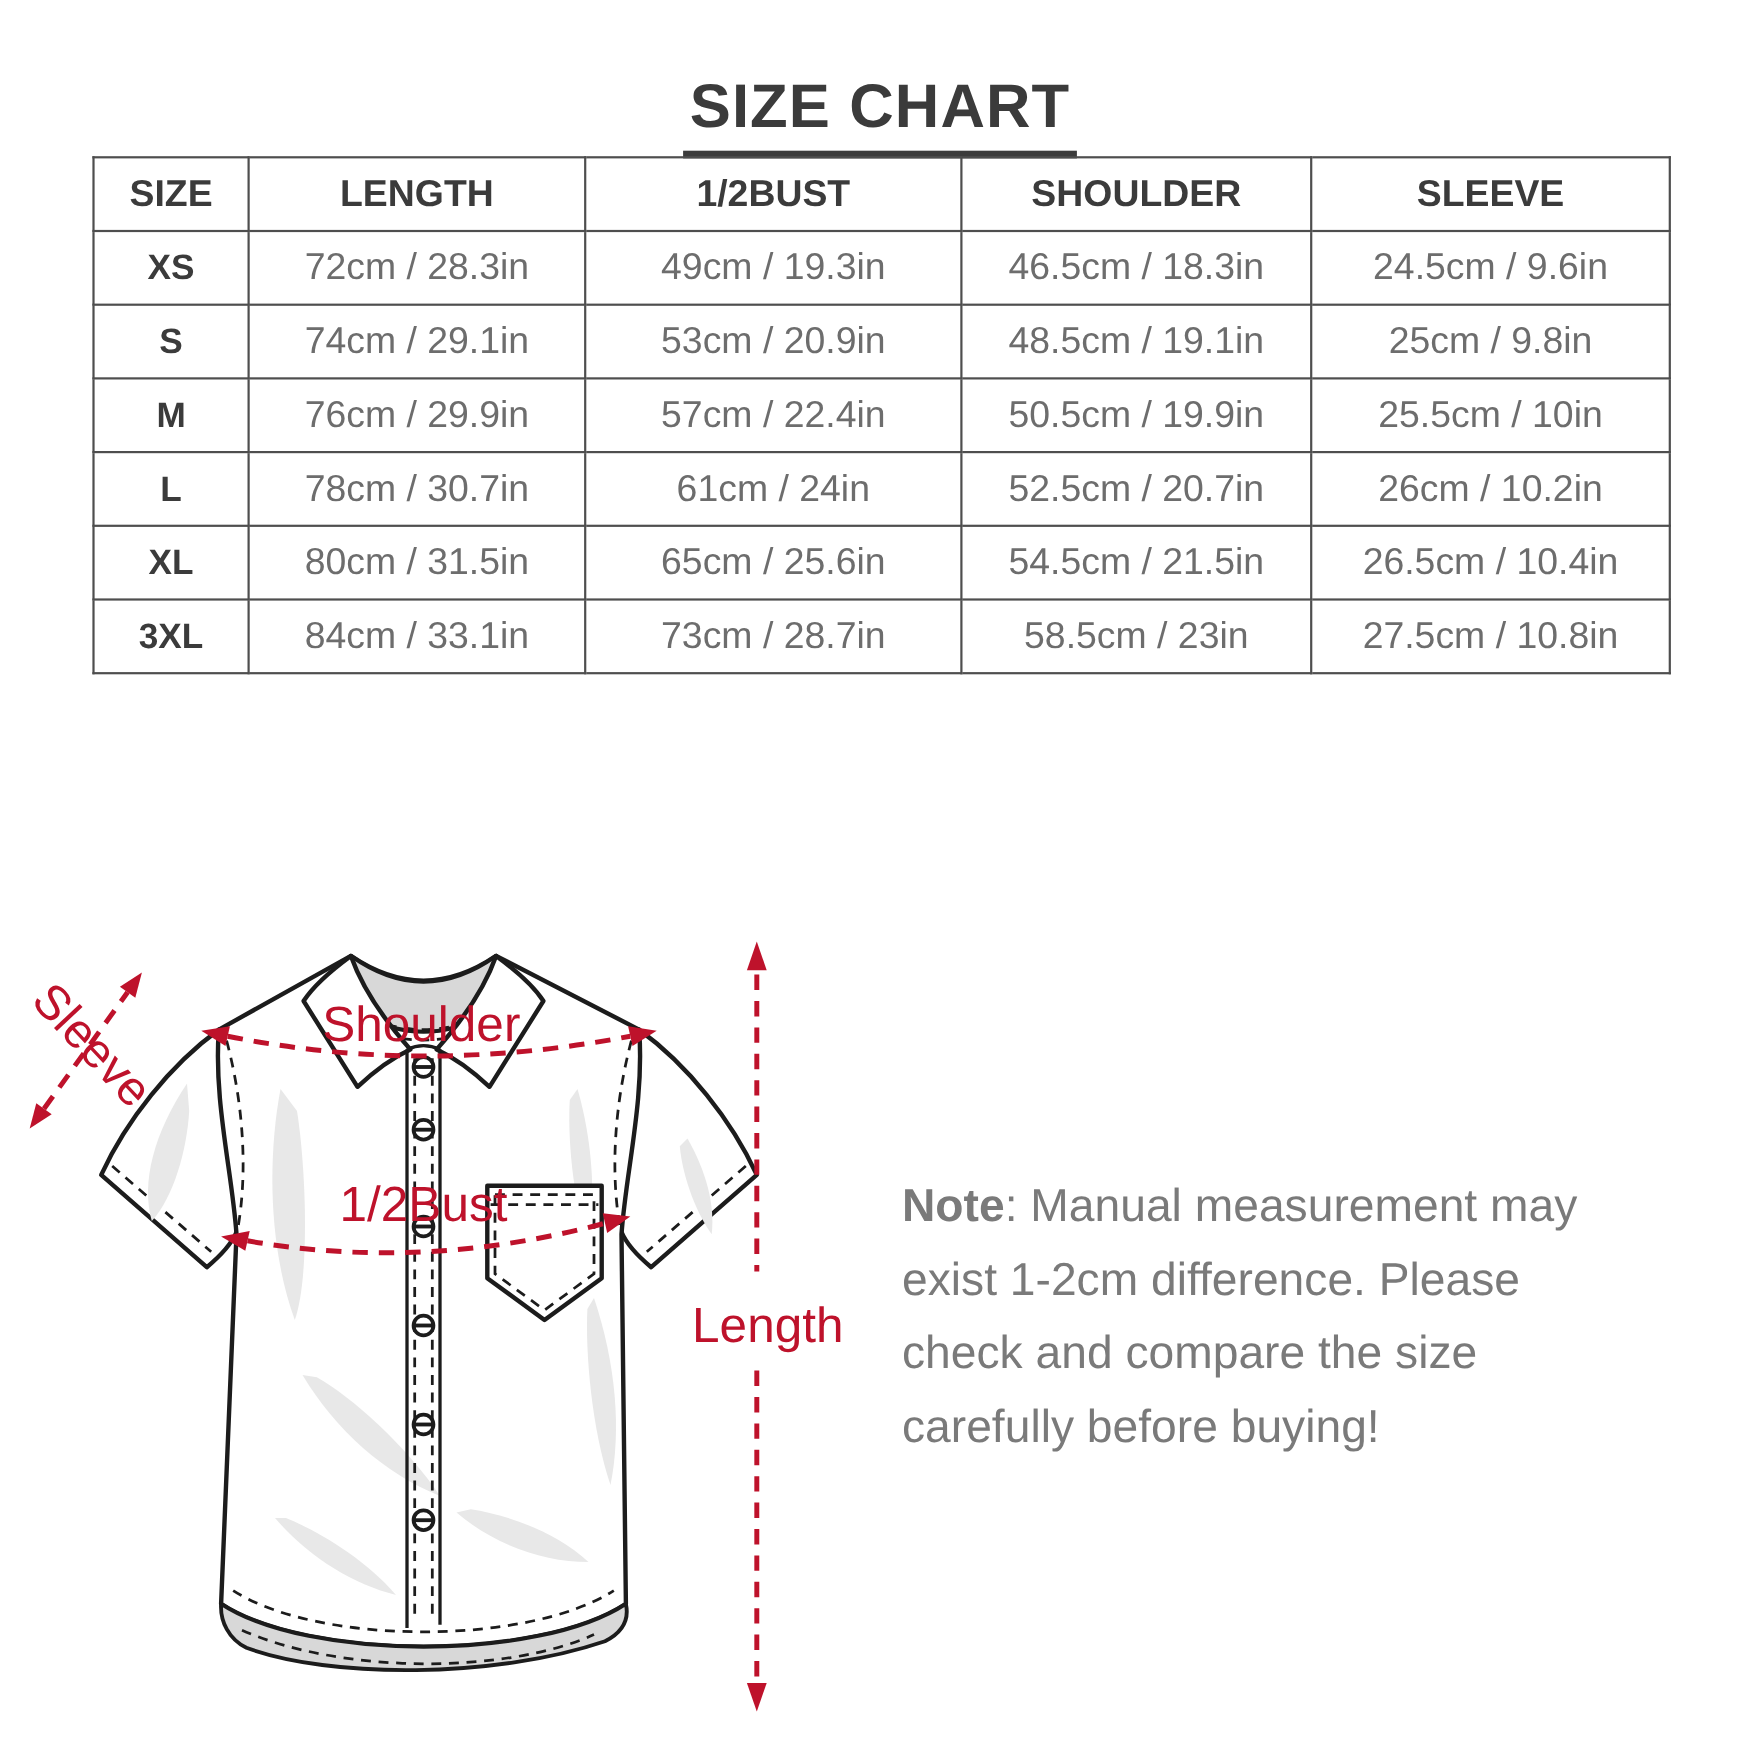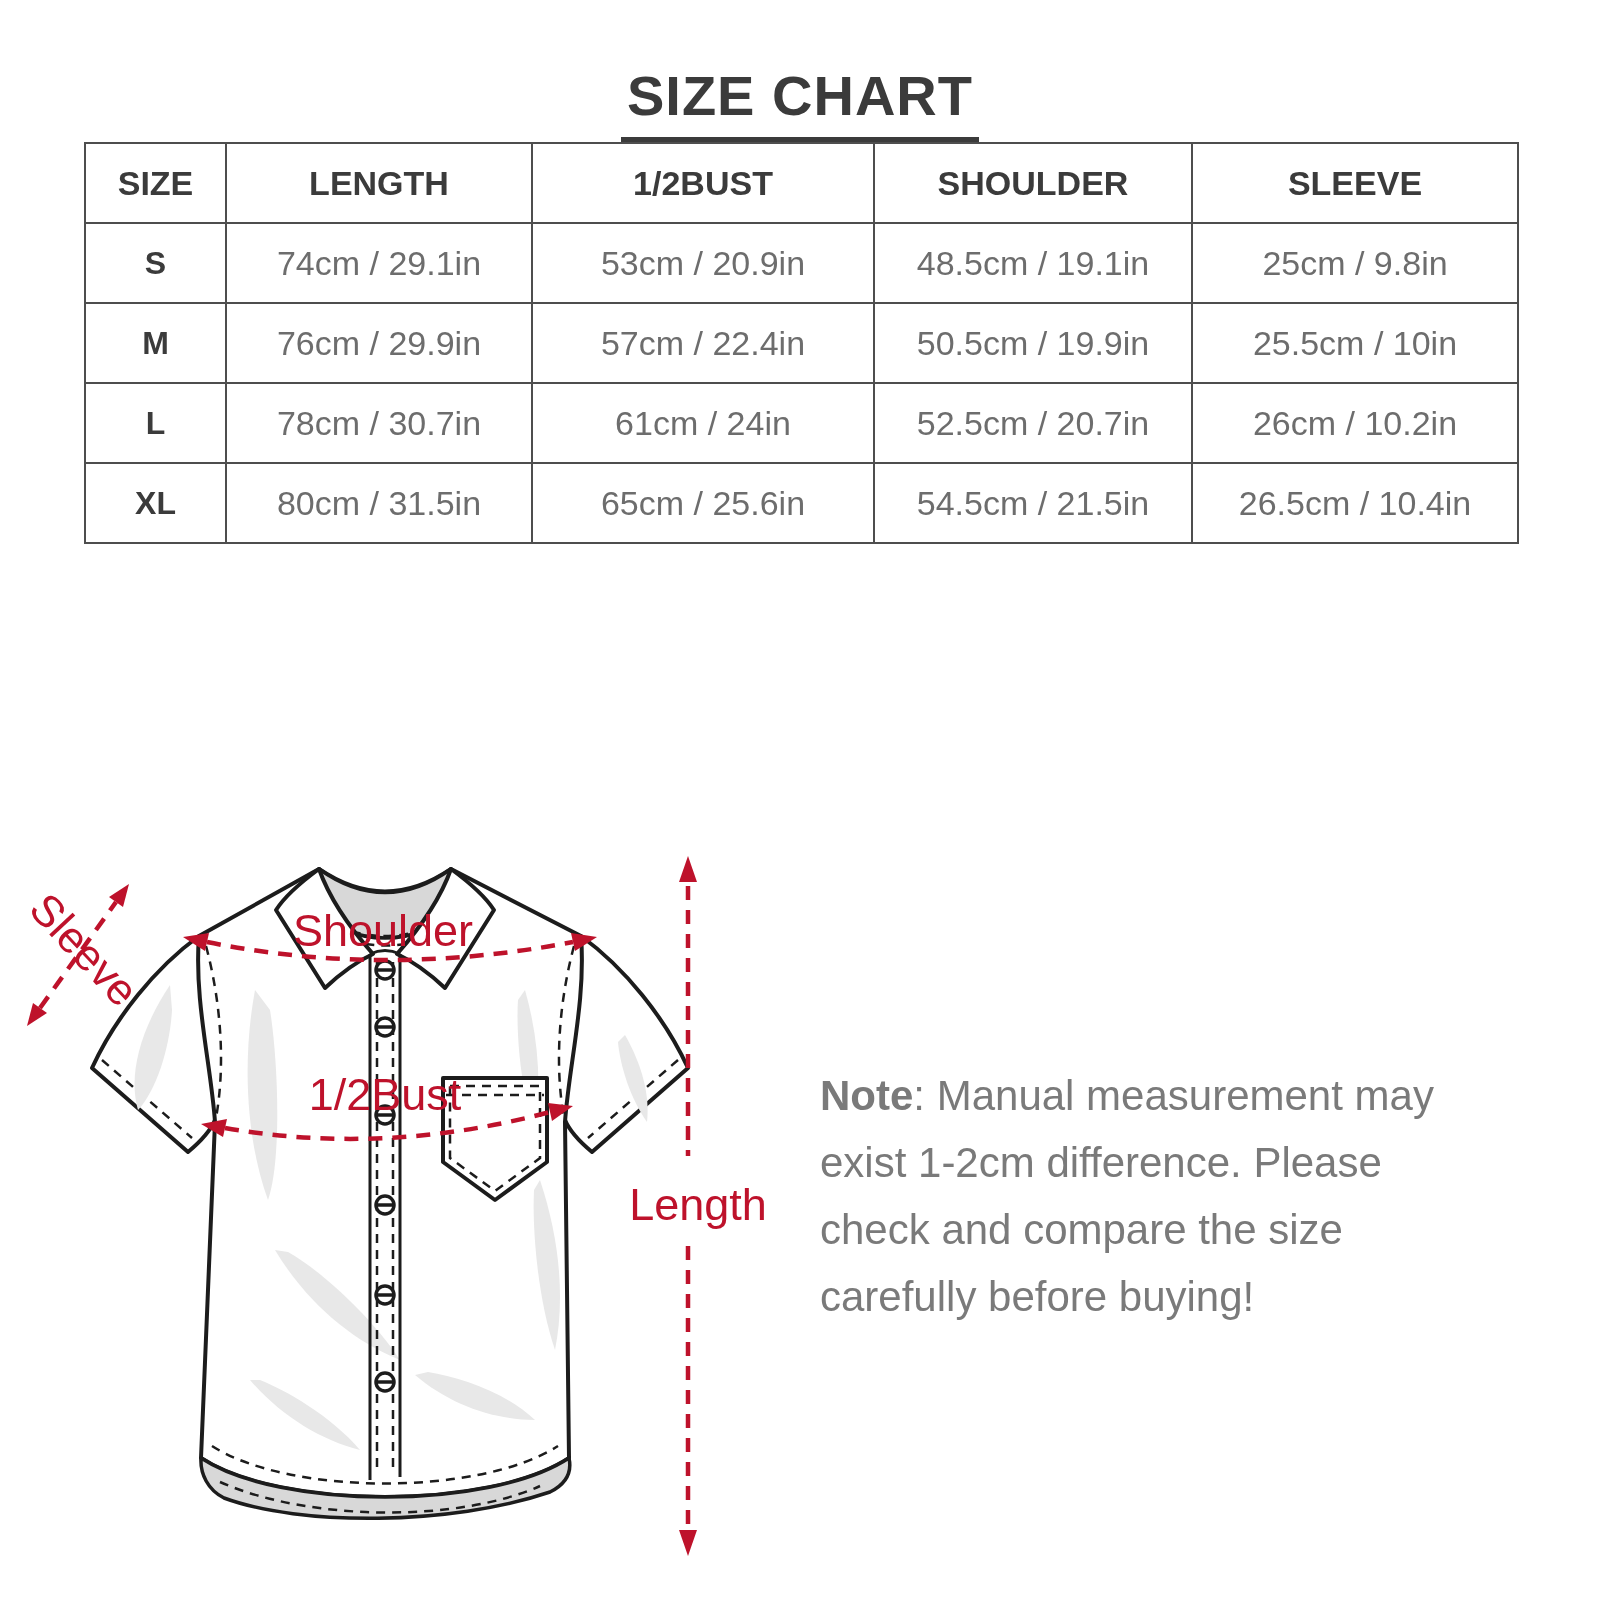--- a/index.html
+++ b/index.html
@@ -12,21 +12,21 @@
   .title-wrap { position:absolute; top:28px; left:0; width:1600px; text-align:center; }
   .title-wrap span {
     display:inline-block; font-size:56px; font-weight:bold; color:var(--head-text);
     letter-spacing:1px; border-bottom:7px solid var(--head-text); padding:0 6px 9px 6px;margin-top:35px;
   }
   table.size-table {
     position:absolute; left:84px; top:142px; width:1433px;
     border-collapse:collapse; table-layout:fixed;
   }
   .size-table th, .size-table td {
-    border:2px solid var(--table-border); height:80px;
+    border:2px solid var(--table-border); height:67px;
     text-align:center; vertical-align:middle; white-space:nowrap;
   }
   .size-table thead th { font-size:34px; font-weight:bold; color:var(--head-text); }
   .size-table tbody th { font-size:32px; font-weight:bold; color:var(--head-text); }
   .size-table tbody td { font-size:34px; font-weight:normal; color:var(--cell-text); }
   .col-size{width:141px}.col-length{width:306px}.col-bust{width:342px}.col-shoulder{width:318px}.col-sleeve{width:326px}
   .shirt-svg { position:absolute; left:20px; top:820px; width:760px; height:760px; }
   .note {
     position:absolute; left:820px; top:1062px; width:656px;
     font-size:42px; line-height:67px; color:var(--note-text);
@@ -60,20 +60,27 @@
     <tr>
       <th>SIZE</th>
       <th>LENGTH</th>
       <th>1/2BUST</th>
       <th>SHOULDER</th>
       <th>SLEEVE</th>
     </tr>
   </thead>
   <tbody>
       <tr>
+        <th>XS</th>
+        <td>72cm / 28.3in</td>
+        <td>49cm / 19.3in</td>
+        <td>46.5cm / 18.3in</td>
+        <td>24.5cm / 9.6in</td>
+      </tr>
+      <tr>
         <th>S</th>
         <td>74cm / 29.1in</td>
         <td>53cm / 20.9in</td>
         <td>48.5cm / 19.1in</td>
         <td>25cm / 9.8in</td>
       </tr>
       <tr>
         <th>M</th>
         <td>76cm / 29.9in</td>
         <td>57cm / 22.4in</td>
@@ -86,20 +93,27 @@
         <td>61cm / 24in</td>
         <td>52.5cm / 20.7in</td>
         <td>26cm / 10.2in</td>
       </tr>
       <tr>
         <th>XL</th>
         <td>80cm / 31.5in</td>
         <td>65cm / 25.6in</td>
         <td>54.5cm / 21.5in</td>
         <td>26.5cm / 10.4in</td>
+      </tr>
+      <tr>
+        <th>3XL</th>
+        <td>84cm / 33.1in</td>
+        <td>73cm / 28.7in</td>
+        <td>58.5cm / 23in</td>
+        <td>27.5cm / 10.8in</td>
       </tr>
     </tbody>
 </table>
 
 <svg class="shirt-svg" viewBox="0 0 760 760" aria-hidden="true">
 
   <g>
     <path class="wh" d="M179,116 C135,148 95,198 72,248 L168,332 C180,322 190,312 195,300 C205,240 200,170 179,116 Z"></path>
     <path class="st" d="M82,240 L172,318"></path>
     <path class="wh" d="M561,116 C605,148 645,198 668,248 L572,332 C560,322 550,312 545,300 C535,240 540,170 561,116 Z"></path>

